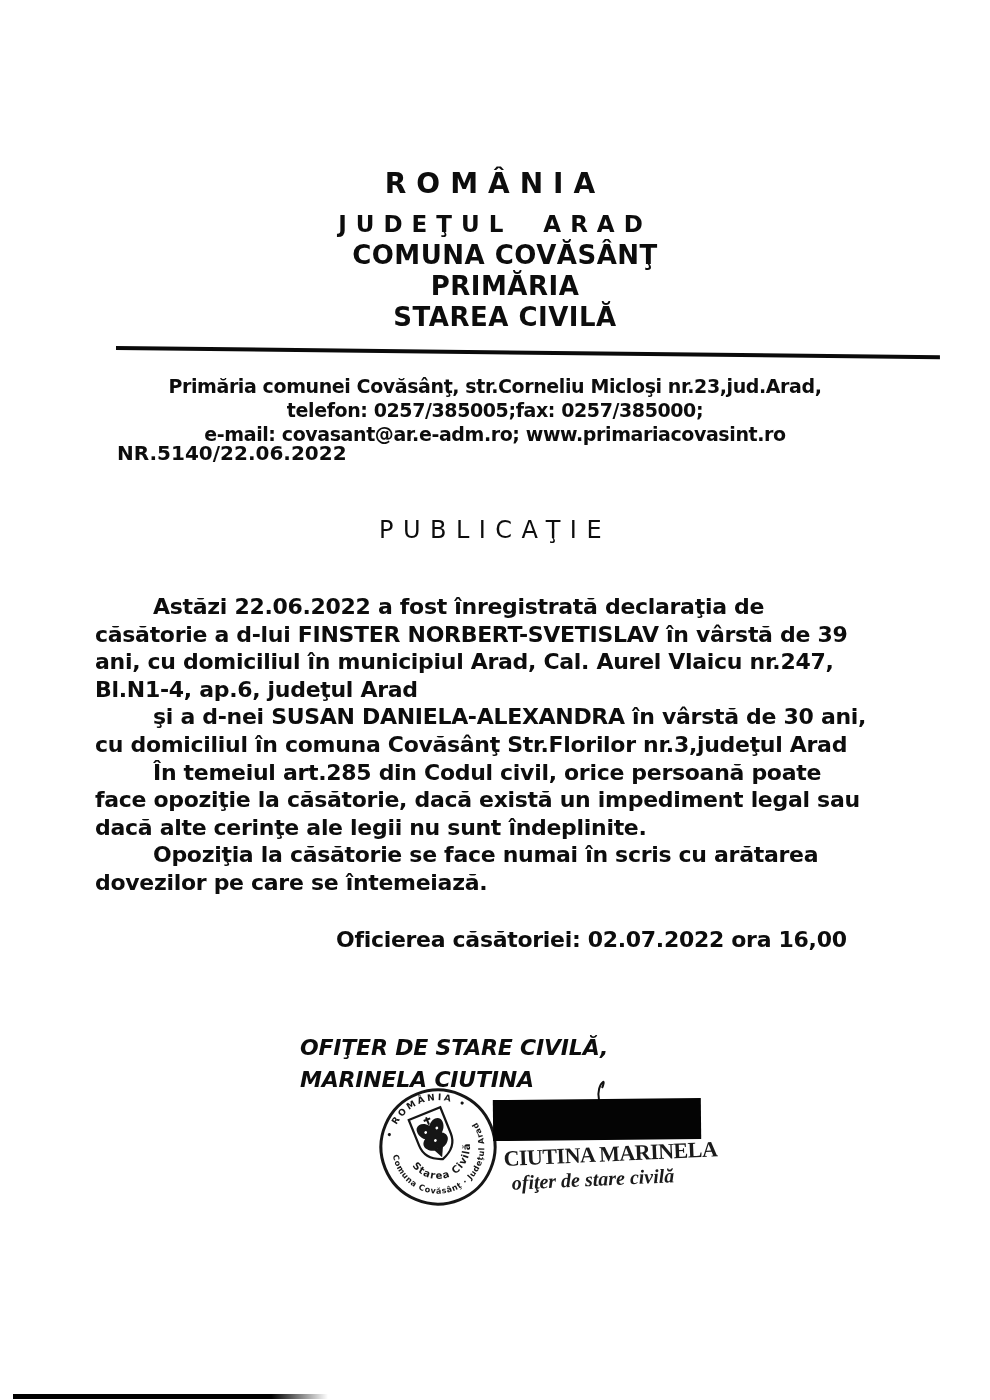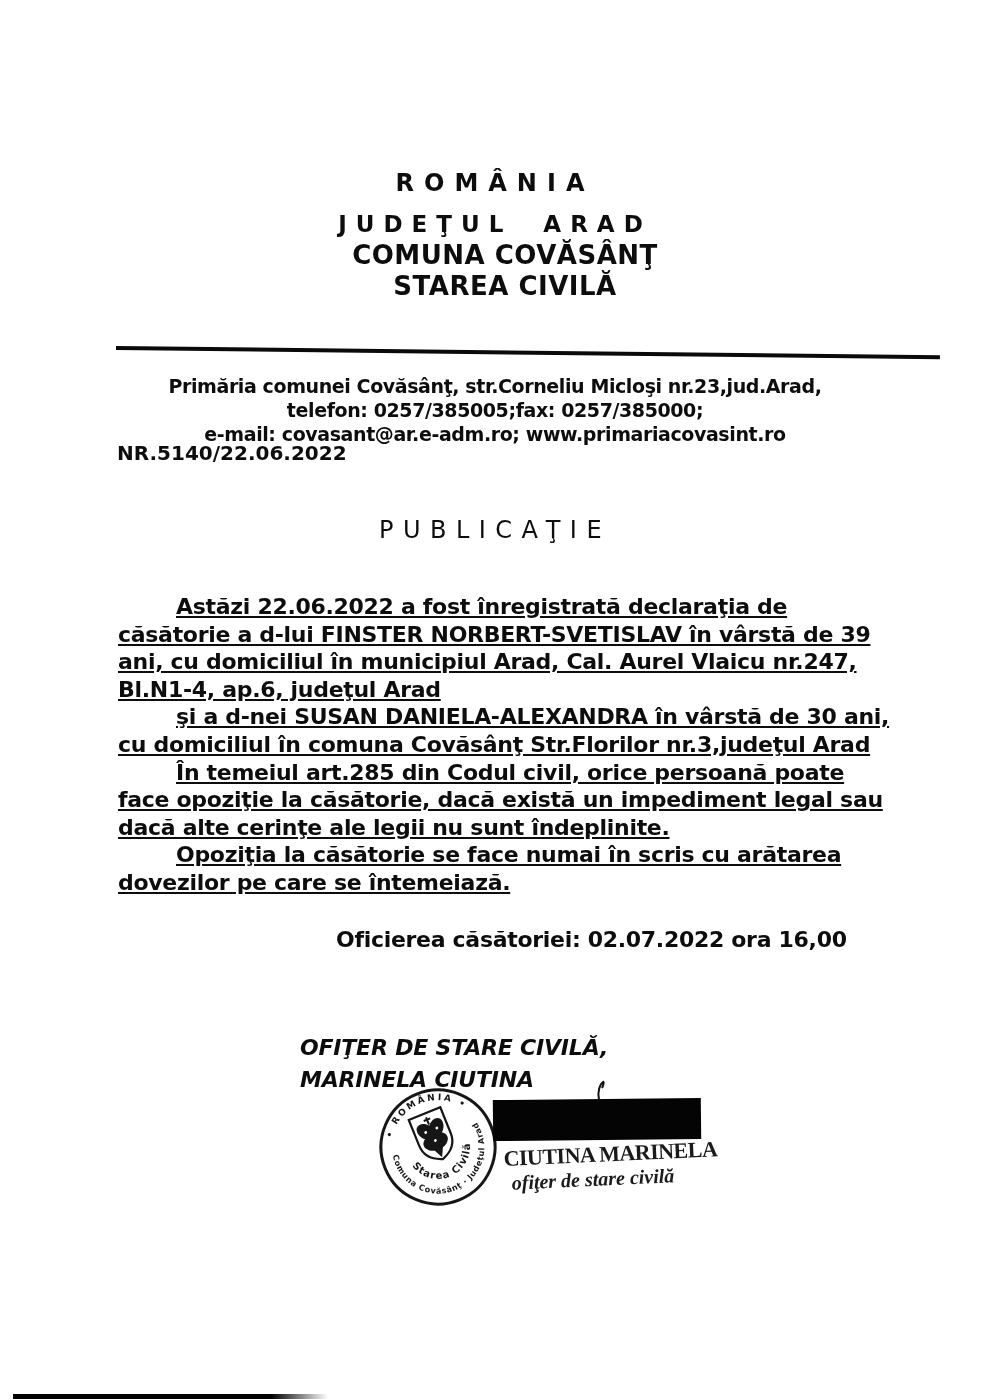--- a/index.html
+++ b/index.html
@@ -4,39 +4,39 @@
 <style>
   html,body { margin:0; padding:0; background:#ffffff; }
   .doc {
     position:relative; width:990px; height:1400px; background:#ffffff;
     font-family:"DejaVu Sans", sans-serif; color:#0d0d0d; overflow:hidden;
   }
   .doc * { box-sizing:border-box; }
 
   
   .letterhead { position:absolute; top:168px; left:0; width:100%; text-align:center; font-weight:700; }
-  .lh-country { font-size:24px; letter-spacing:10px; line-height:31px; }
+  .lh-country { font-size:28px; letter-spacing:10px; line-height:31px; }
   .lh-county  { font-size:23px; letter-spacing:9px; word-spacing:14px; line-height:31px;margin-top:10px; }
   .lh-big     { font-size:26px; letter-spacing:0.5px; line-height:31px;margin-left:20px; }
 
   
   .rule { position:absolute; left:116px; top:346px; width:824px; height:3.5px;
           background:#0a0a0a; transform:rotate(0.65deg); transform-origin:left center; }
 
   
   .contact { position:absolute; top:374px; left:0; width:100%; text-align:center;
              font-weight:700; font-size:19px; letter-spacing:-0.4px; line-height:24px; }
 
   .regnum { position:absolute; left:117px; top:441px; font-weight:700; font-size:20px; }
 
   .title { position:absolute; top:516px; left:0; width:100%; text-align:center;
            font-weight:400; font-size:24px; letter-spacing:9.5px; }
 
   
-  .bodytext { position:absolute; left:118px; top:593px; width:840px;text-decoration:underline; }
+  .bodytext { position:absolute; left:95px; top:593px; width:840px; }
   .body-line { font-weight:700; font-size:22px; letter-spacing:-0.3px;
                line-height:27.6px; white-space:nowrap; }
   .body-line.indent { padding-left:58px; }
 
   .ceremony { position:absolute; left:336px; top:927px; font-weight:700;
               font-size:22px; letter-spacing:-0.3px; white-space:nowrap; }
 
   .officer { position:absolute; left:300px; top:1032px; width:440px; 
              font-weight:700; font-size:22px; line-height:32px; letter-spacing:-0.2px;font-style:italic; }
 
@@ -64,20 +64,21 @@
 </style>
 </head>
 <body>
 
 <div class="doc">
 
   <div class="letterhead">
     <div class="lh-country">ROMÂNIA</div>
     <div class="lh-county">JUDEŢUL ARAD</div>
     <div class="lh-big">COMUNA COVĂSÂNŢ</div>
+    <div class="lh-big">PRIMĂRIA</div>
     <div class="lh-big">STAREA CIVILĂ</div>
   </div>
 
   <div class="rule"></div>
 
   <div class="contact">
     <div>Primăria comunei Covăsânţ, str.Corneliu Micloşi nr.23,jud.Arad,</div>
     <div>telefon: 0257/385005;fax: 0257/385000;</div>
     <div>e-mail: covasant@ar.e-adm.ro; www.primariacovasint.ro</div>
   </div>

